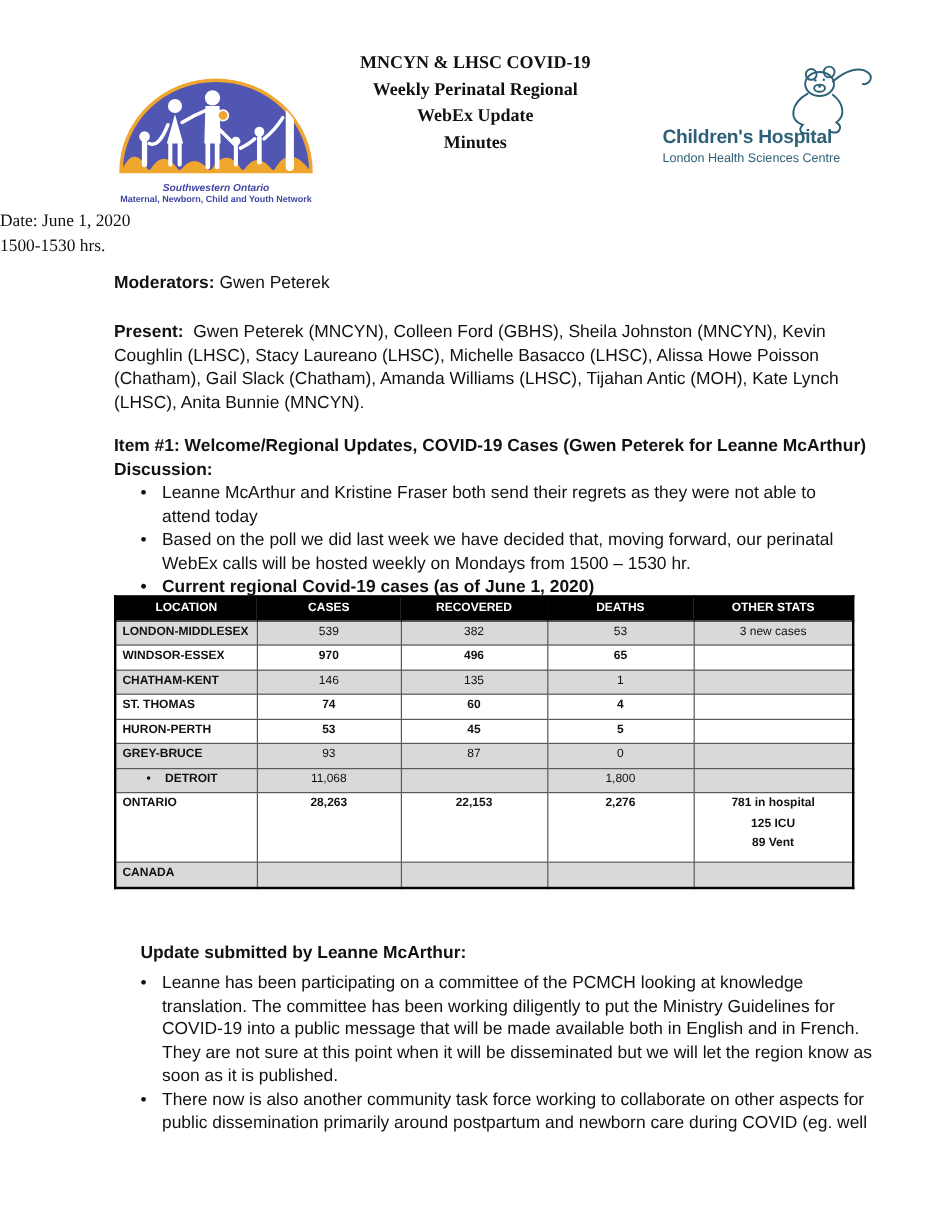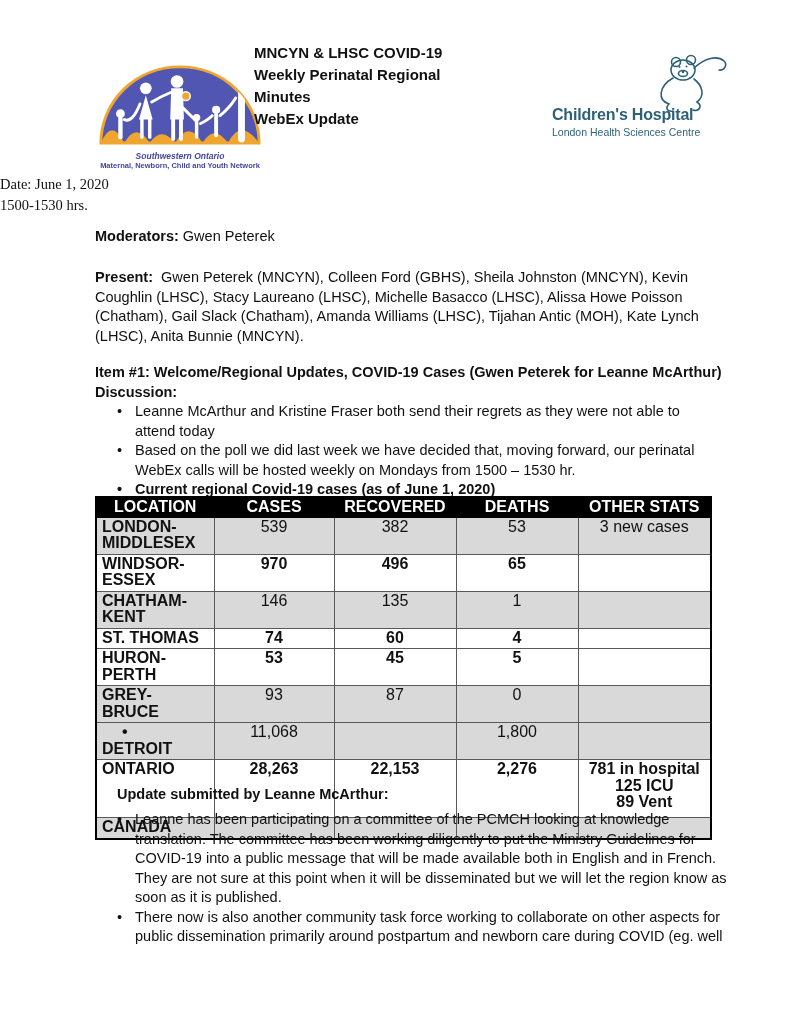--- a/index.html
+++ b/index.html
@@ -16,22 +16,22 @@
     position:relative;width:791px;height:1024px;background:#fff;overflow:hidden;
     font-family:"Liberation Sans",sans-serif;color:#111;
   }
   .bold{font-weight:700;}
 
   
   .mncyn{position:absolute;left:85px;top:54px;width:190px;text-align:center;}
   .mncyn svg{display:block;margin:0 auto;}
   .mncyn-cap1{font-size:8.5px;font-weight:700;font-style:italic;color:var(--mncyn-text);margin-top:1px;}
   .mncyn-cap2{font-size:7.5px;font-weight:700;color:var(--mncyn-text);white-space:nowrap;}
-  .doc-title{position:absolute;left:254px;top:42px;width:252px;text-align:left;
-    font-weight:700;font-size:15px;line-height:22px;}
+  .doc-title{position:absolute;left:270px;top:42px;width:252px;text-align:center;
+    font-weight:700;font-size:15px;line-height:22px;font-family:Liberation Serif, serif;}
   .ch{position:absolute;left:552px;top:56px;width:172px;height:90px;}
   .ch svg{position:absolute;right:-10px;top:-2px;}
   .ch-name{position:absolute;top:50px;left:0;font-size:16px;font-weight:700;color:var(--ch-teal);letter-spacing:-0.2px;white-space:nowrap;}
   .ch-sub{position:absolute;top:70px;left:0;font-size:10.5px;color:var(--ch-teal);white-space:nowrap;}
 
   
   .date-block{position:absolute;top:174px;left:0;width:791px;text-align:left;font-size:14.5px;line-height:21px;font-family:Liberation Serif, serif;}
   .moderators{position:absolute;top:228px;left:95px;font-size:14.5px;}
   .present{position:absolute;top:268px;left:95px;width:624px;font-size:14.5px;line-height:19.5px;}
 
@@ -40,21 +40,21 @@
   .item1 .nowrap{white-space:nowrap;}
   .bullets{font-size:14.5px;line-height:19.5px;}
   #item1-bullets{position:absolute;top:402px;left:117px;width:600px;}
   .bullet{display:flex;}
   .bullet .dot{flex:0 0 18px;width:18px;}
   .bullet .txt{flex:1;}
   .bullet.bold{font-weight:700;}
 
   
   .tbl{position:absolute;top:496px;left:95px;width:615px;border-collapse:collapse;table-layout:fixed;
-    font-size:16px;line-height:16.5px;border:2px solid #000;}
+    font-size:10px;line-height:16.5px;border:2px solid #000;}
   .tbl th{background:var(--header-bg);color:#fff;font-weight:700;text-align:center;
     border:1px solid #000;padding:1px 2px;height:18px;}
   .tbl td{border:1px solid #595959;padding:1px 5px 2px;vertical-align:top;}
   .tbl td.loc{font-weight:700;text-align:left;}
   .tbl td.num,.tbl td.other{text-align:center;margin-top:23px;}
   tr.shaded td{background:var(--table-shade);}
   tr.boldvals td.num,tr.boldvals td.other{font-weight:700;}
   tr.tall td{height:58px;}
   .cellbullet{display:inline-block;margin-left:20px;margin-right:12px;}
 
@@ -106,22 +106,22 @@
         <circle cx="91" cy="42" r="4.5" fill="var(--mncyn-gold)" stroke="#fff" stroke-width="1.5"></circle>
       </g>
     </svg>
     <div class="mncyn-cap1">Southwestern Ontario</div>
     <div class="mncyn-cap2">Maternal, Newborn, Child and Youth Network</div>
   </div>
 
   <div class="doc-title">
     <div>MNCYN &amp; LHSC COVID-19</div>
     <div>Weekly Perinatal Regional</div>
+    <div>WebEx Update</div>
     <div>Minutes</div>
-    <div>WebEx Update</div>
   </div>
 
   <div class="ch">
     <svg width="95" height="60" viewBox="0 0 95 60" aria-hidden="true">
       <g stroke="var(--ch-teal)" stroke-width="1.6" fill="none" stroke-linecap="round">
         <circle cx="37" cy="8" r="4.5"></circle>
         <circle cx="52" cy="6" r="4.5"></circle>
         <ellipse cx="44" cy="16" rx="12" ry="10"></ellipse>
         <ellipse cx="44" cy="19.5" rx="4.5" ry="3"></ellipse>
         <path d="M55,14 C66,4 78,1 85,7 C89,11 85,17 80,16"></path>

